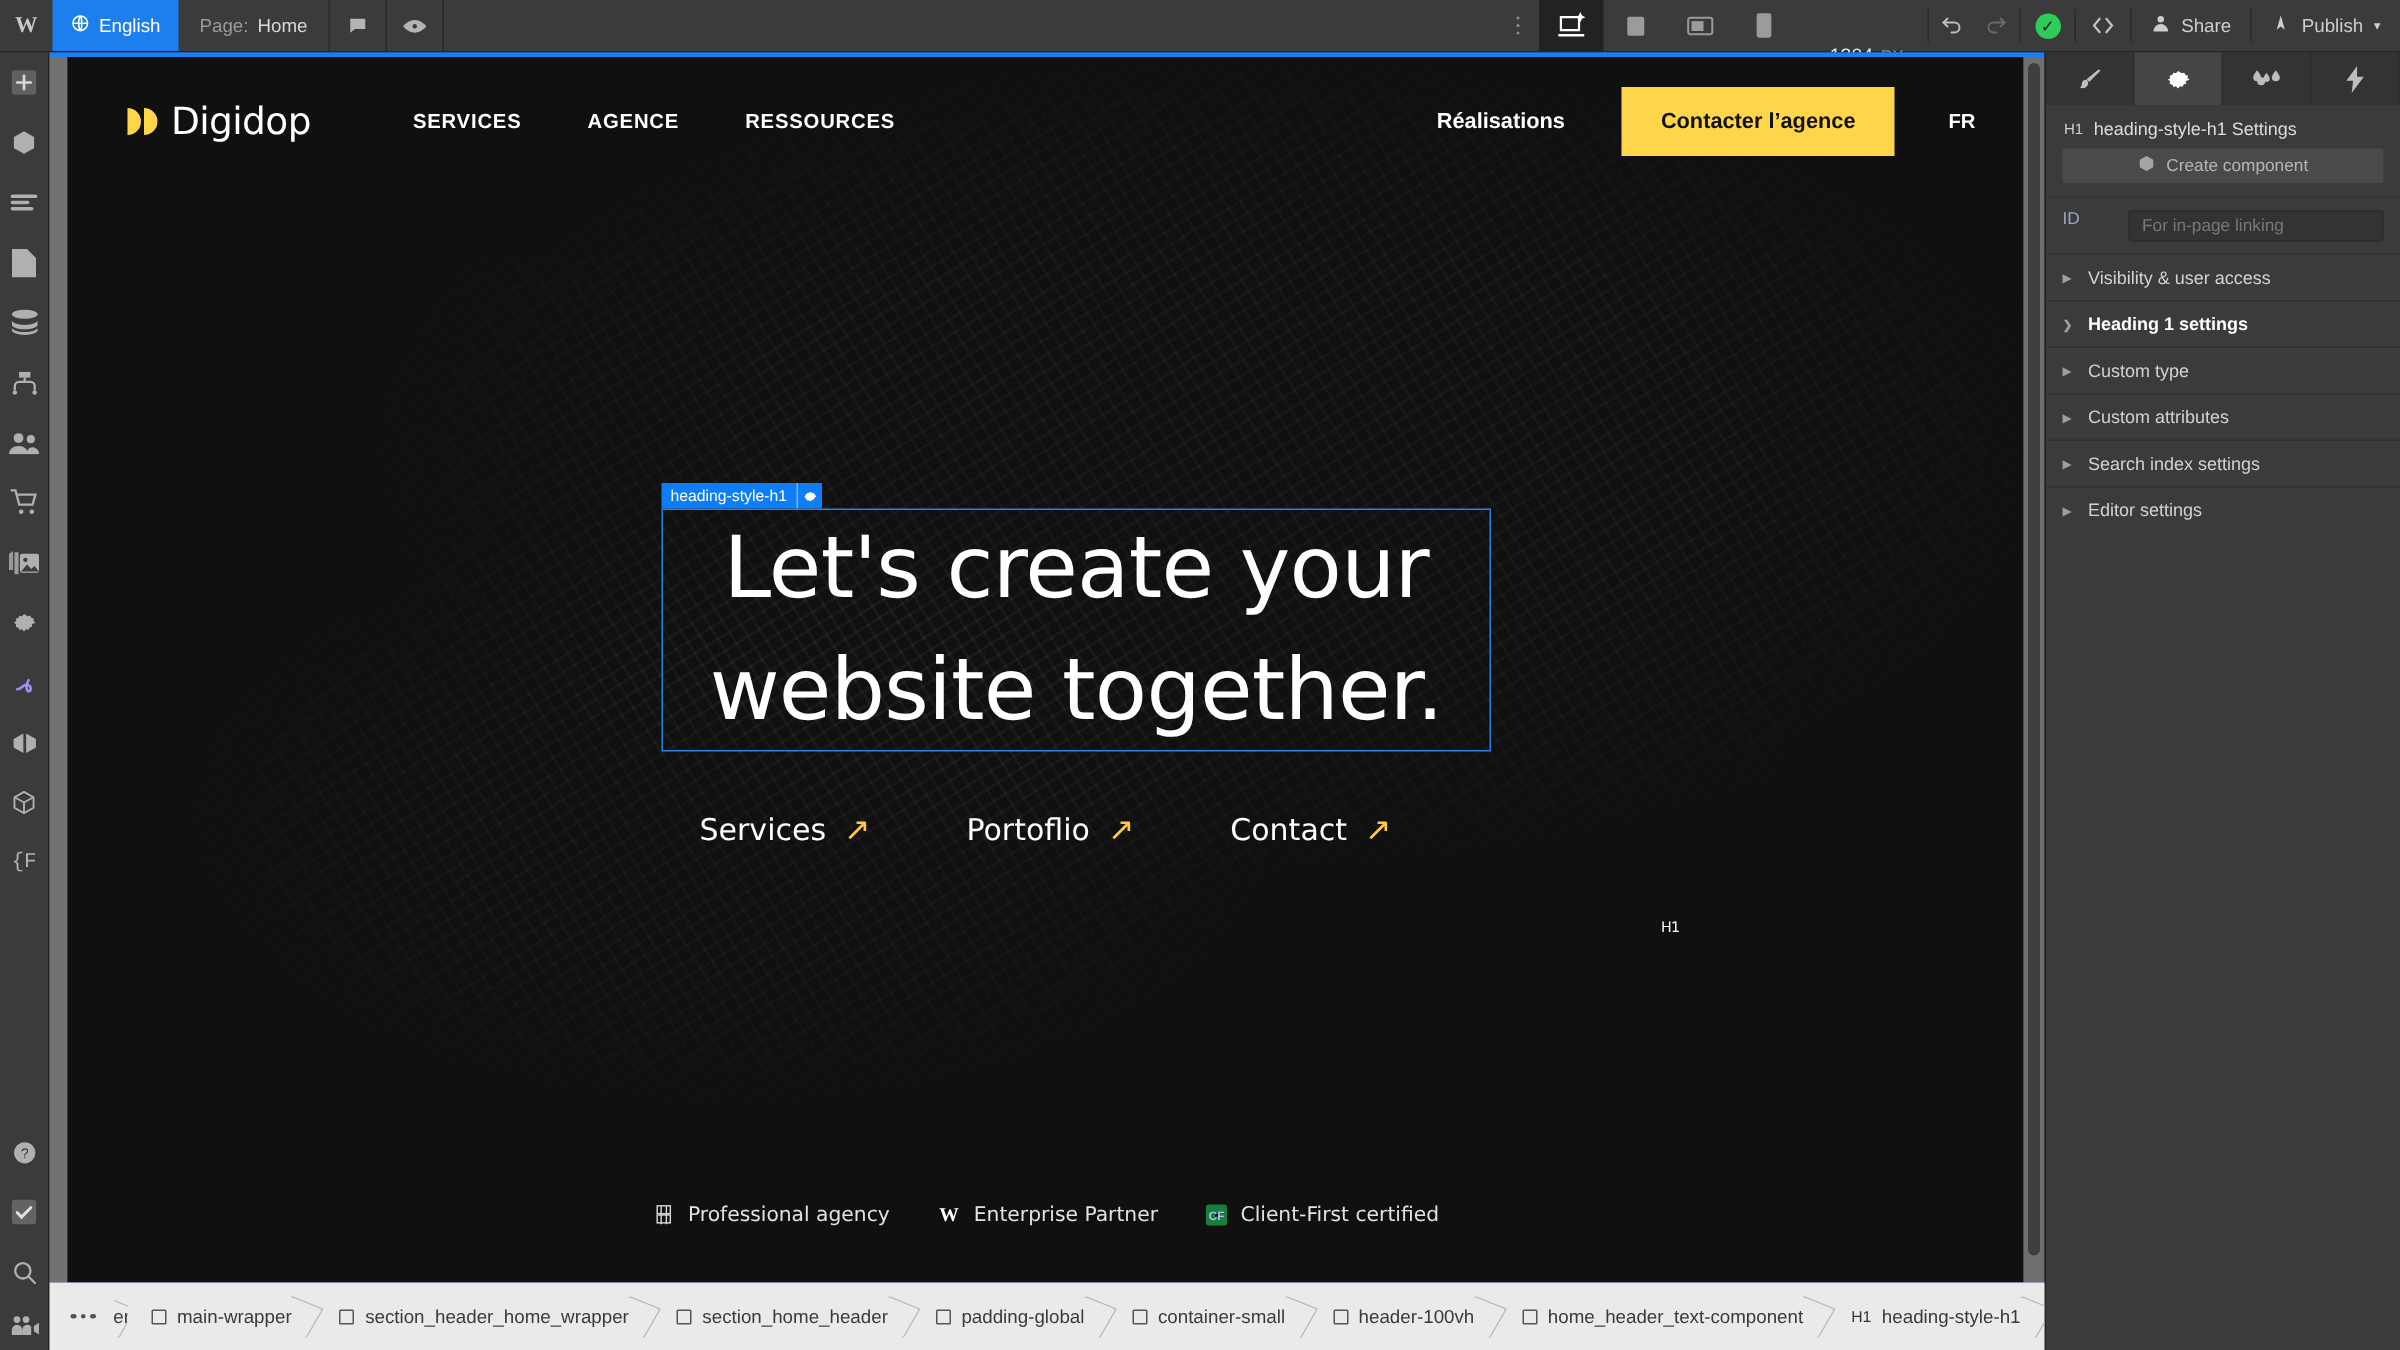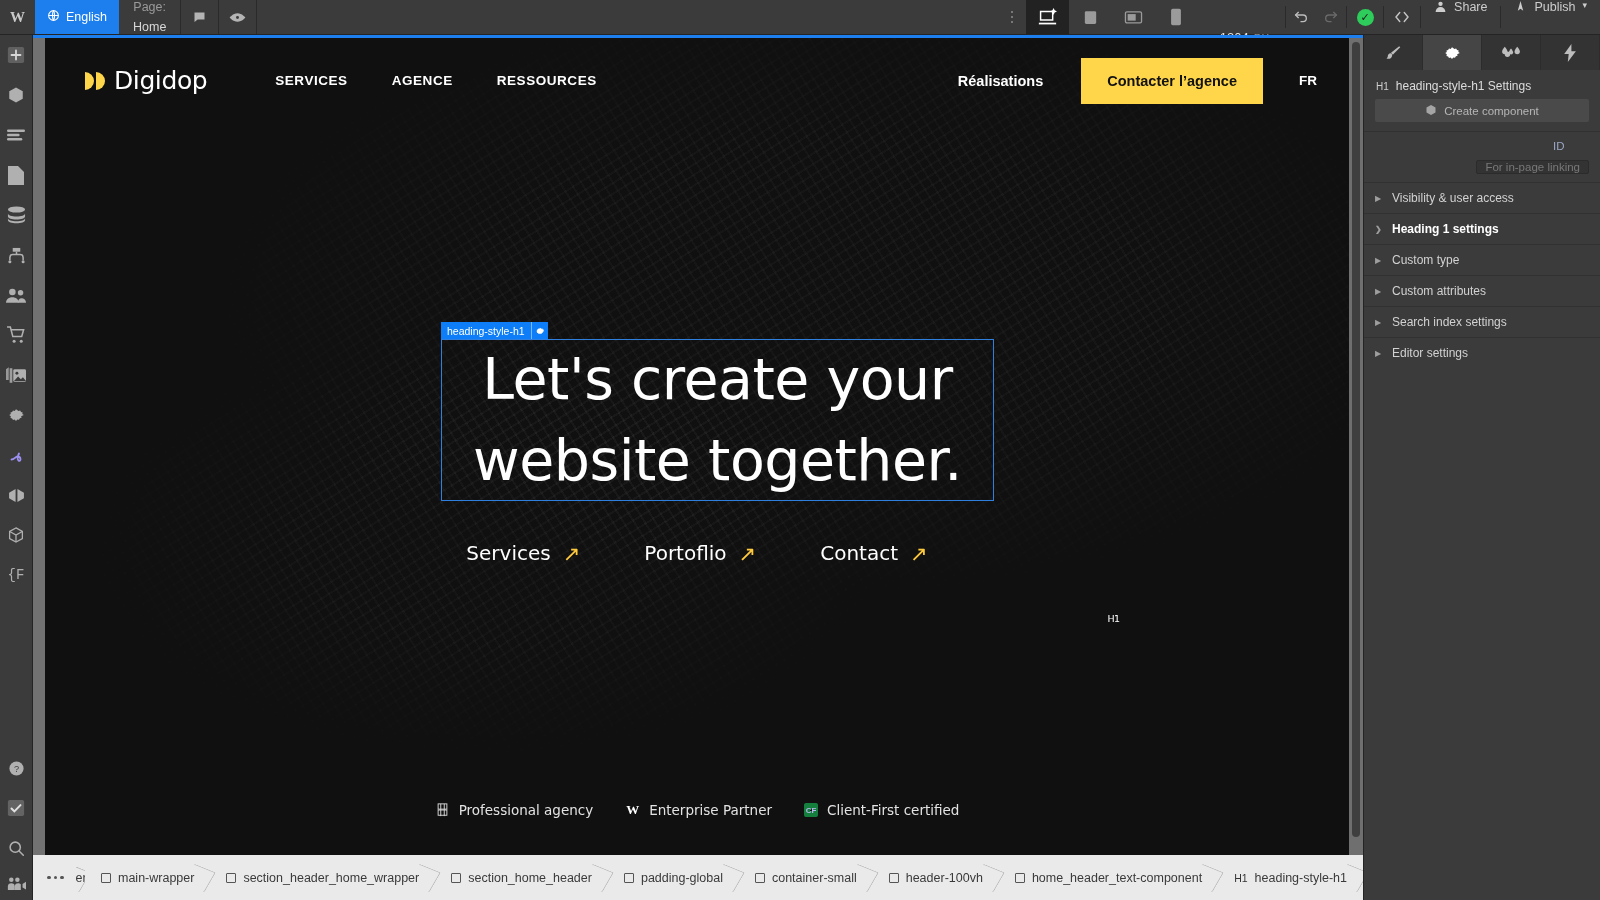--- a/index.html
+++ b/index.html
@@ -20,21 +20,21 @@
   .tb-logo {
     width: 35px; display: flex; align-items: center; justify-content: center;
     color: #c9c9c9; font-size: 15px; font-weight: bold; font-family: "Liberation Serif", serif;
   }
   .tb-lang {
     background: #1d7fed; color: #fff; display: flex; align-items: center; gap: 6px;
     padding: 0 12px; font-size: 12.5px;
   }
   .tb-page {
     display: flex; align-items: center; gap: 6px; padding: 0 14px;
-    font-size: 12.5px; color: #9a9a9a; border-right: 1px solid #2a2a2a; flex-direction: column;
+    font-size: 12.5px; color: #9a9a9a; border-right: 1px solid #2a2a2a;
   }
   .tb-page b { color: #d8d8d8; font-weight: normal; }
   .tb-icon {
     width: 38px; display: flex; align-items: center; justify-content: center;
     color: #b4b4b4; border-right: 1px solid #2a2a2a;
   }
   .tb-spacer { flex: 1; }
   .tb-dots {
     width: 28px; display: flex; flex-direction: column; align-items: center;
     justify-content: center; gap: 2.5px;
@@ -52,21 +52,21 @@
   .tb-undo { width: 30px; display:flex; align-items:center; justify-content:center; color:#bdbdbd; }
   .tb-redo { width: 30px; display:flex; align-items:center; justify-content:center; color:#6a6a6a; }
   .tb-ok { width: 36px; display: flex; align-items: center; justify-content: center; }
   .tb-ok .dot {
     width: 17px; height: 17px; border-radius: 50%; background: #2ecc5a;
     display: flex; align-items: center; justify-content: center;
     color: #1a1a1a; font-size: 11px;
   }
   .tb-code { width: 36px; display:flex; align-items:center; justify-content:center; color:#c4c4c4; font-size:14px;}
   .tb-share, .tb-publish {
-    display: flex; gap: 7px; padding: 0 13px;
+    display: flex; align-items: center; gap: 7px; padding: 0 13px;
     color: #cdcdcd; font-size: 12.5px;
   }
 
   
   .rail {
     position: absolute; top: 35px; left: 0; width: 33px; bottom: 0;
     background: #3b3b3b; border-right: 1px solid #242424;
     display: flex; flex-direction: column; align-items: center;
   }
   .rail-item {
@@ -203,21 +203,21 @@
     display: flex; align-items: center; gap: 7px; padding: 9px 12px 6px 12px;
     color: #dcdcdc; font-size: 12px;
   }
   .panel-title .h1t { font-size: 10px; color: #cfcfcf; }
   .create-comp {
     margin: 0 11px 9px 11px; height: 23px; background: #4a4a4a; border-radius: 2px;
     display: flex; align-items: center; justify-content: center; gap: 7px;
     color: #b6b6b6; font-size: 11.5px;
   }
   .panel-sep { height: 1px; background: #313131; }
-  .id-row { display: flex; align-items: flex-end; padding: 8px 11px; gap: 8px; flex-direction: column; }
+  .id-row { display: flex; align-items: flex-start; padding: 8px 11px; gap: 8px; }
   .id-row .lbl { color: #9aa7c4; font-size: 11.5px; width: 36px; }
   .id-input {
     flex: 1; height: 21px; background: #333; border: 1px solid #2b2b2b; border-radius: 2px;
     display: flex; align-items: center; padding: 0 8px; color: #787878; font-size: 11.5px;
   }
   .acc {
     display: flex; align-items: center; gap: 9px; padding: 8px 11px;
     border-top: 1px solid #313131; color: #d2d2d2; font-size: 12px;
   }
   .acc .car { color: #9e9e9e; font-size: 8px; width: 8px; }

